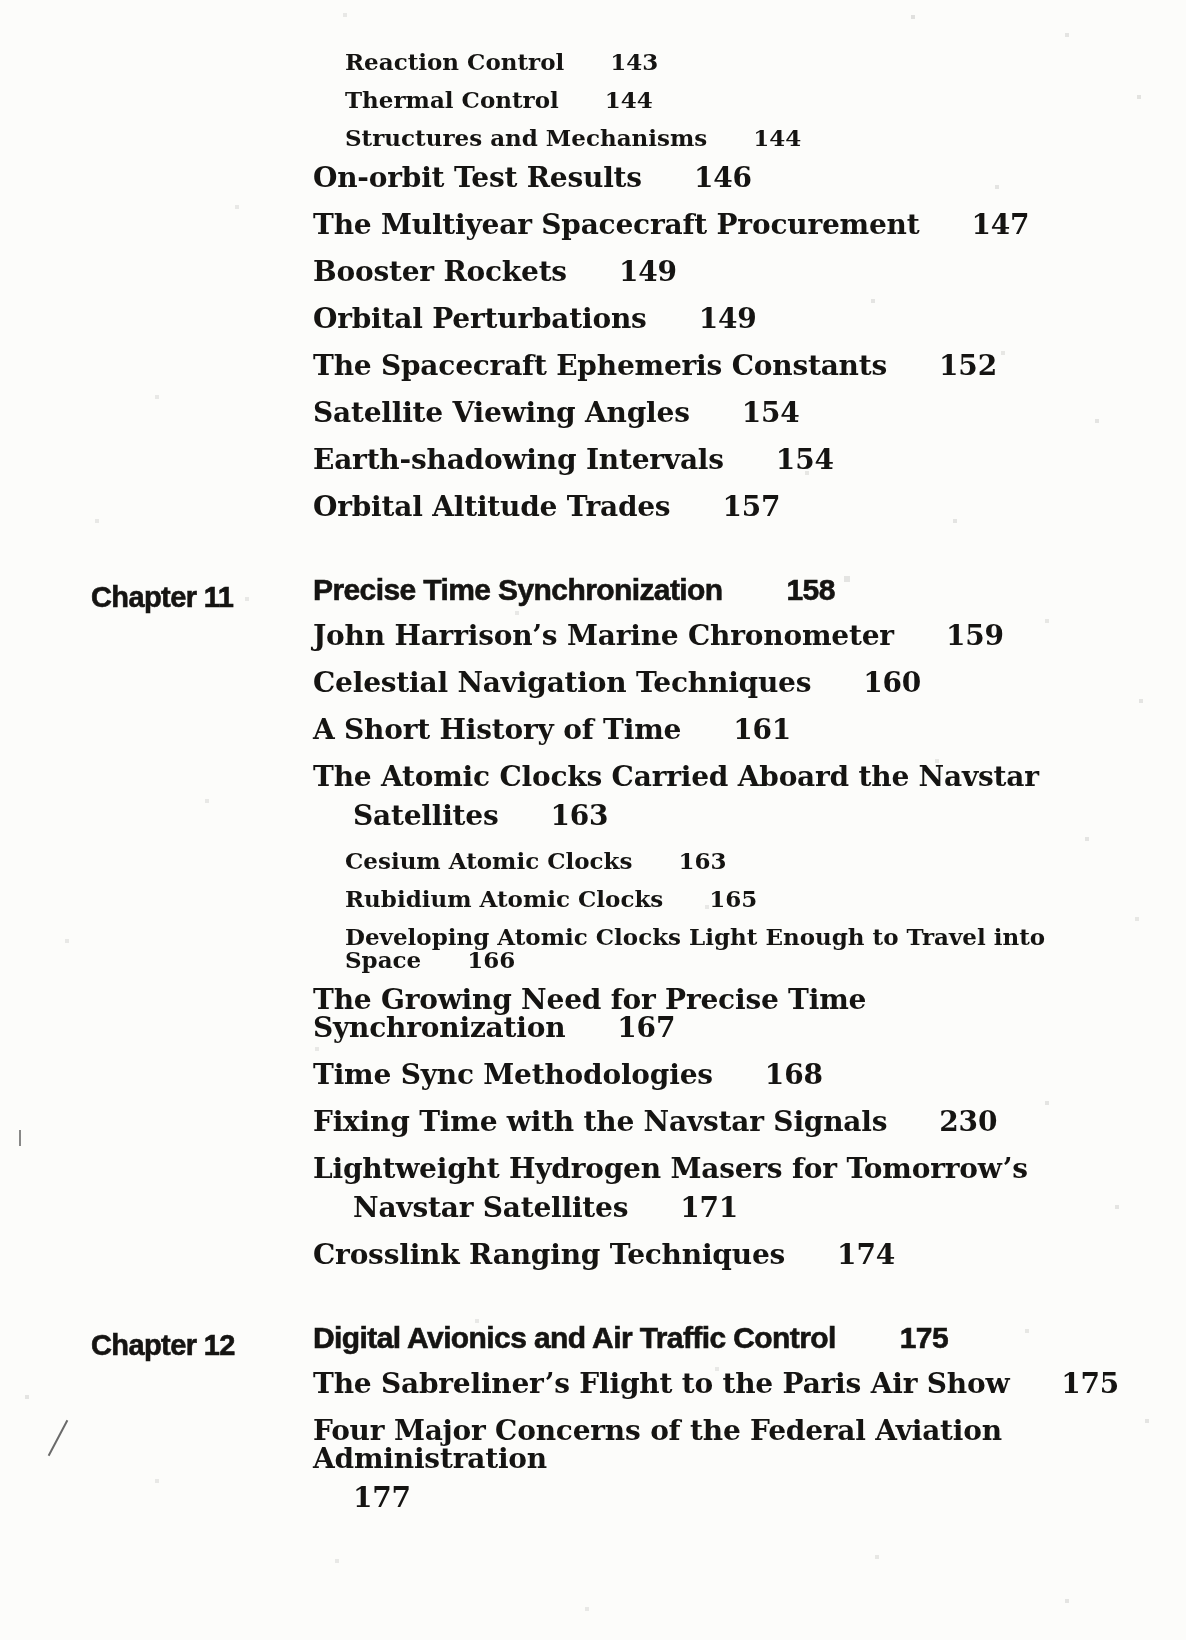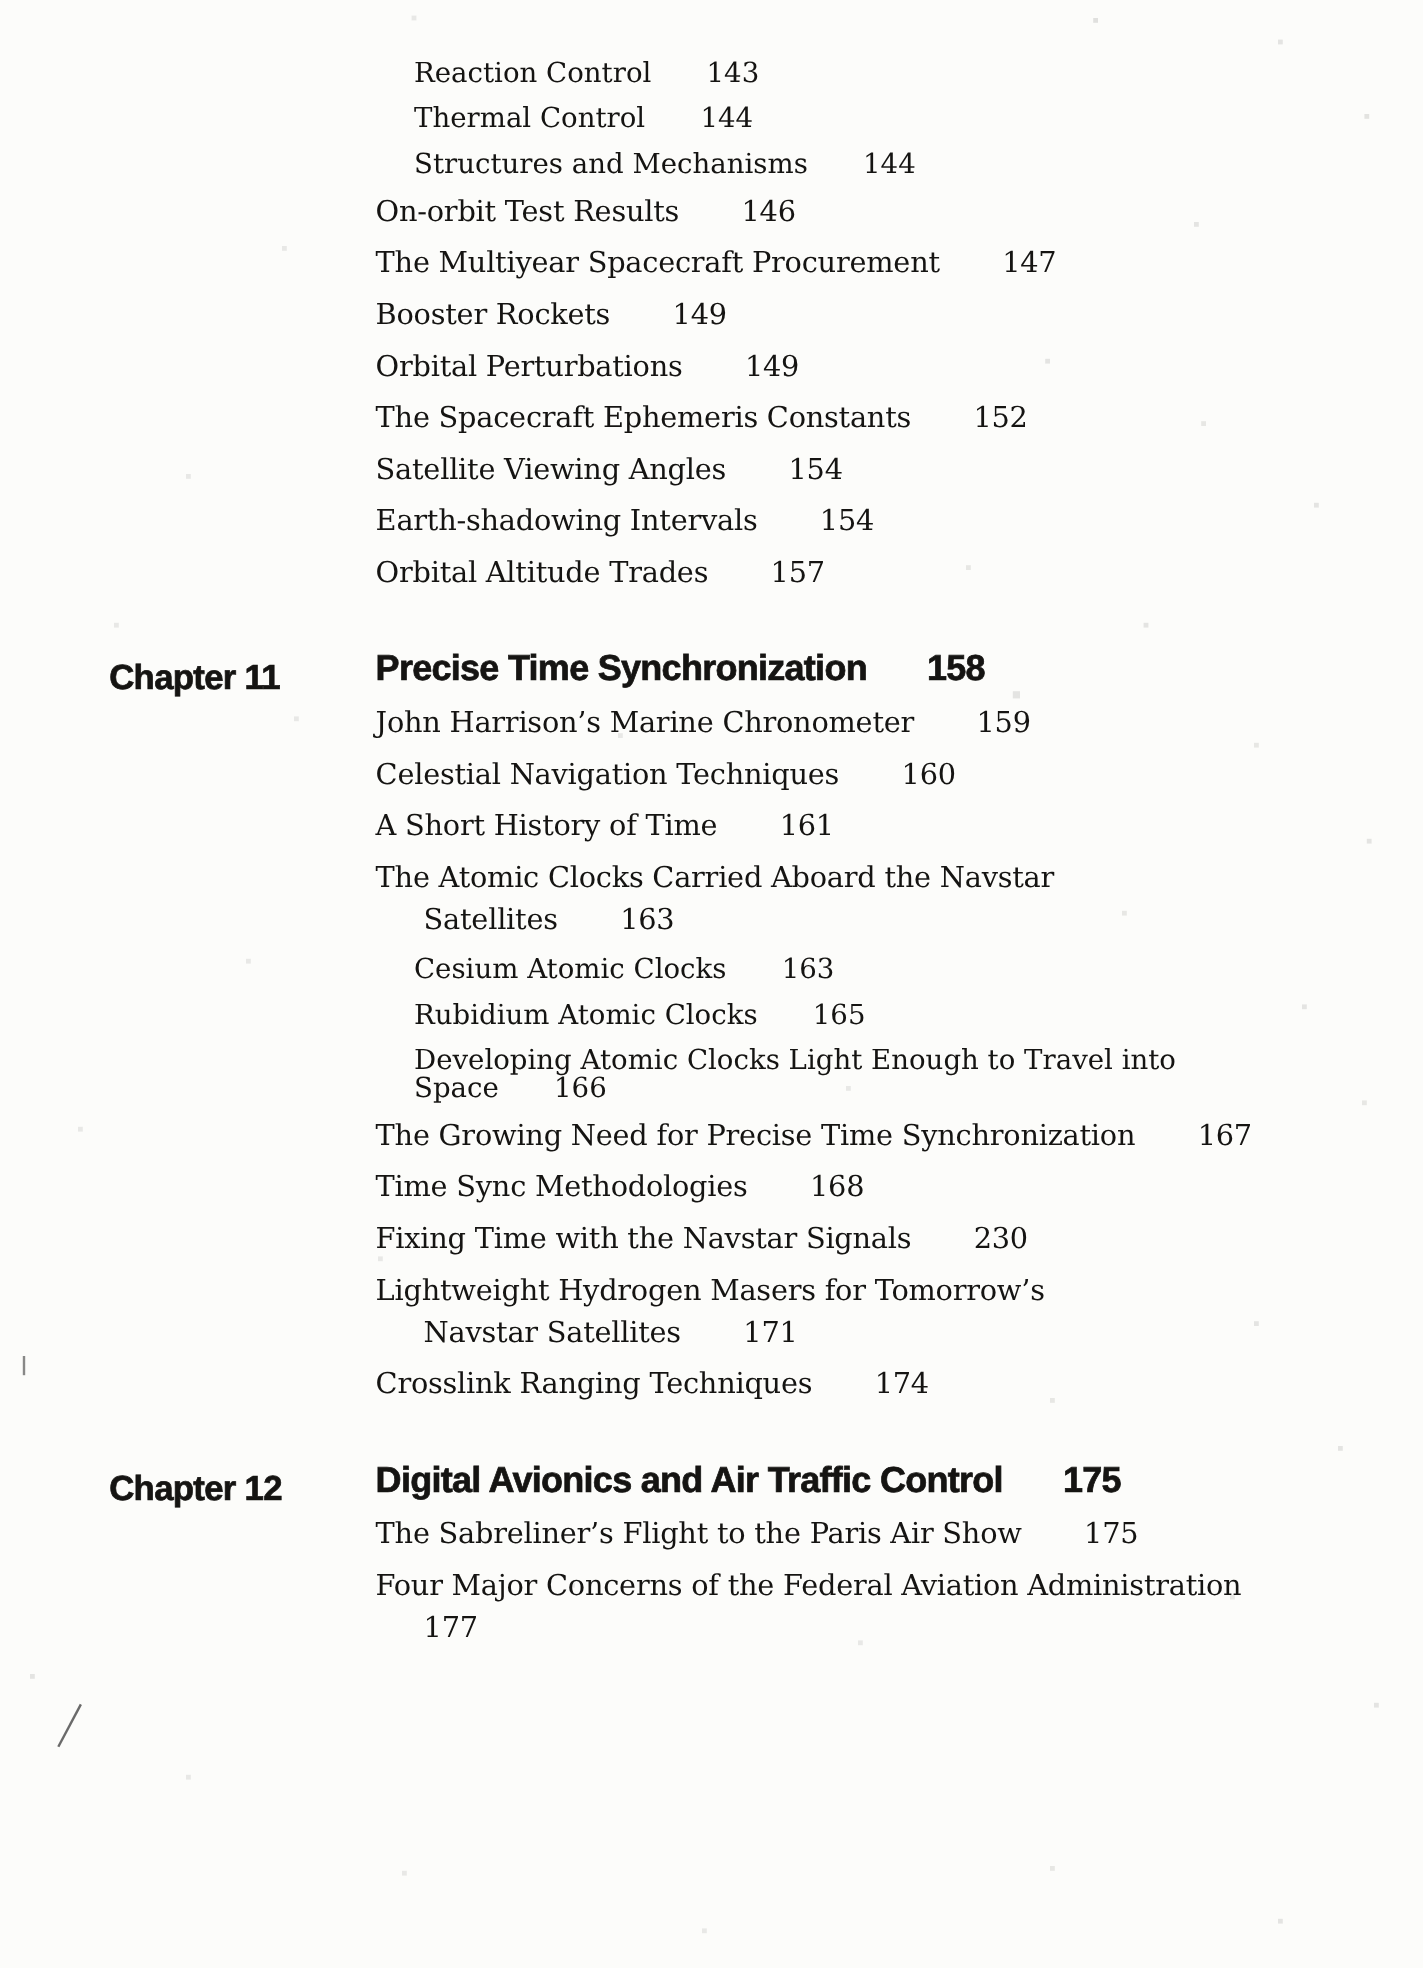--- a/index.html
+++ b/index.html
@@ -7,40 +7,40 @@
     width: 1186px; height: 1640px;
     background: #fcfcfa;
     font-family: "DejaVu Serif", serif;
     color: #151412;
     position: relative;
     overflow: hidden;
   }
   .page { position: absolute; inset: 0; }
   .content { padding: 50px 40px 0 313px; line-height: 1; }
 
-  .row { position: relative; }
-  .row.main { font-size: 24px; margin-bottom: 19px; letter-spacing: -0.2px; }
+  .row { position: relative; font-weight: bold; }
+  .row.main { font-size: 28px; margin-bottom: 19px; letter-spacing: -0.2px; }
   .row.sub  { font-size: 23px; margin-left: 32px; margin-bottom: 15px; }
   .pg { margin-left: 52px; }
   .sub .pg { margin-left: 46px; }
   .pg.solo { margin-left: 0; }
 
   .row.wrap .l1 { margin-bottom: 11px; }
   .row.wrap .l2 { margin-left: 40px; }
 
   .row.chapter {
     margin-top: 54px; margin-bottom: 17px;
     font-family: "Liberation Sans", sans-serif;
     font-weight: 700;
     font-size: 30px;
     letter-spacing: -0.6px;
     -webkit-text-stroke: 0.6px #151412;
   }
   .chlabel { position: absolute; left: -250px; top: 8px; font-size: 29px; margin-left: 28px; }
-  .row.chapter .pg { margin-left: 50px; }
+  .row.chapter .pg { margin-left: 64px; }
 
   
   .scratch {
     position: absolute; left: 57px; top: 1418px;
     width: 2px; height: 40px; background: #3a3a3a;
     transform: rotate(28deg); opacity: 0.75;
   }
   .margin-tick {
     position: absolute; left: 19px; top: 1130px;
     width: 2px; height: 16px; background: #6a6a6a; opacity: 0.8;

